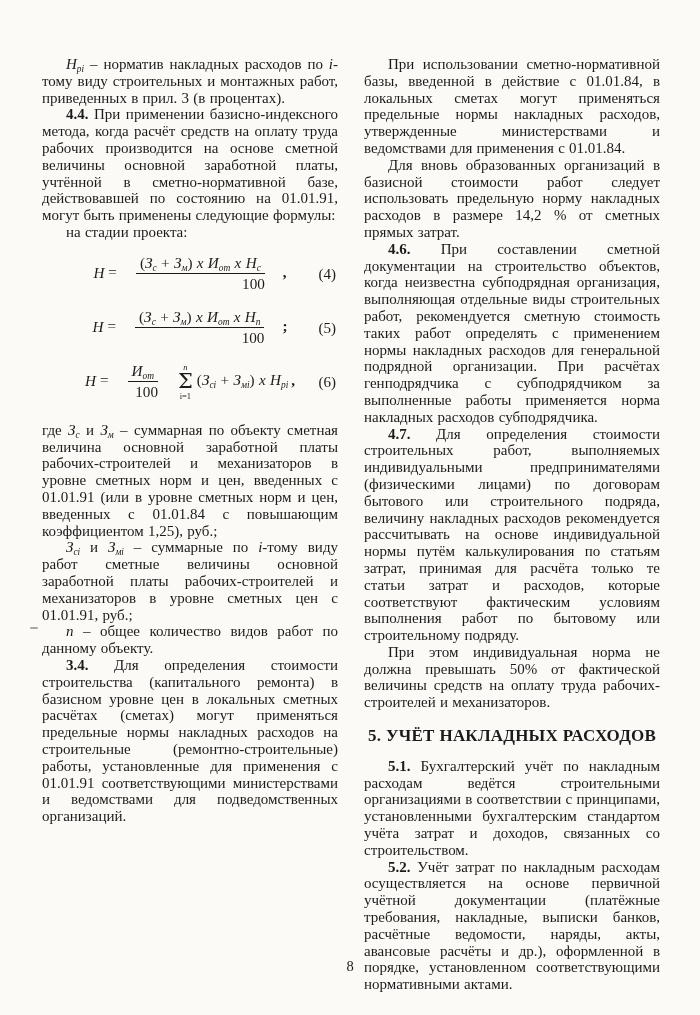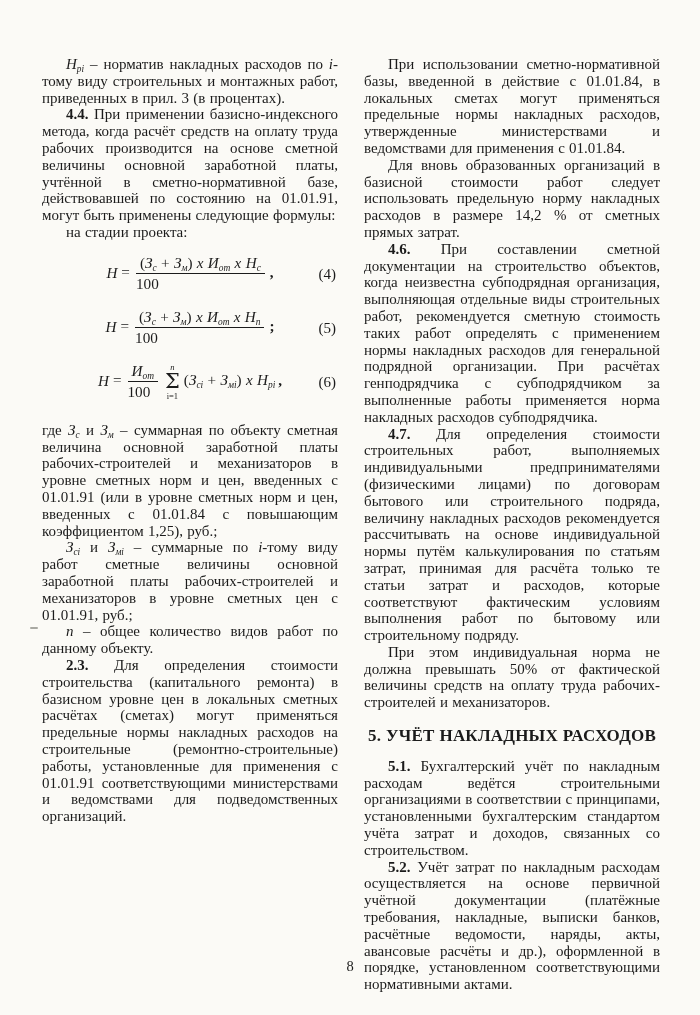--- a/index.html
+++ b/index.html
@@ -43,21 +43,21 @@
   .formula-row {
     position: relative;
     display: flex;
     align-items: center;
     justify-content: center;
     margin: 13px 0 14px;
     min-height: 40px;
   }
   .formula { font-size: 15.2px; line-height: 1.1; white-space: nowrap; }
   .feq { margin: 0 4px; }
-  .frac { display: inline-block; vertical-align: middle; text-align: left; margin: 0 2px; }
+  .frac { display: inline-block; vertical-align: middle; text-align: right; margin: 0 15px; }
   .fnum { display: block; padding: 0 4px 2px; border-bottom: 1.2px solid #1b1b1b; }
   .fden { display: block; padding-top: 2px; }
   .fpunct { margin-left: 3px; font-weight: bold; }
   .ftag { position: absolute; right: 2px; top: 50%; transform: translateY(-50%); font-size: 15px; }
   .sum { display: inline-flex; flex-direction: column; align-items: center; vertical-align: middle; line-height: 1; margin: 0 3px 0 5px; }
   .sum-top { font-size: 8.5px; font-style: italic; padding-bottom: 1px; }
   .sum-sigma { font-size: 21px; line-height: 0.85; font-family: "DejaVu Serif", serif; }
   .sum-bot { font-size: 8.5px; padding-top: 1px; }
   .ftail { margin-left: 1px; }
 
@@ -114,21 +114,21 @@
               <span class="sum-top">n</span>
               <span class="sum-sigma">Σ</span>
               <span class="sum-bot">i=1</span>
             </span><span class="ftail">(<i class="mvar">З<sub>сi</sub></i> + <i class="mvar">З<sub>мi</sub></i>) <i>х</i> <i class="mvar">Н<sub>рi</sub></i></span><span class="fpunct">,</span></span>
         <span class="ftag">(6)</span>
       </div>
 
       <p class="para noindent">где  <i class="mvar">З<sub>с</sub></i> и <i class="mvar">З<sub>м</sub></i> – суммарная по объекту сметная величина основной заработной платы рабочих-строителей и механизаторов в уровне сметных норм и цен, введенных с 01.01.91 (или в уровне сметных норм и цен, введенных с 01.01.84 с повышающим коэффициентом 1,25), руб.;</p>
       <p class="para"><i class="mvar">З<sub>сi</sub></i> и <i class="mvar">З<sub>мi</sub></i> – суммарные по <i>i</i>-тому виду работ сметные величины основной заработной платы рабочих-строителей и механизаторов в уровне сметных цен с 01.01.91, руб.;</p>
       <p class="para"><i>n</i> – общее количество видов работ по данному объекту.</p>
-      <p class="para"><b>2.3.</b> Для определения стоимости строительства (капитального ремонта) в базисном уровне цен в локальных сметных расчётах (сметах) могут применяться предельные нормы накладных расходов на строительные (ремонтно-строительные) работы, установленные для применения с 01.01.91 соответствующими министерствами и ведомствами для подведомственных организаций.</p>
+      <p class="para"><b>3.4.</b> Для определения стоимости строительства (капитального ремонта) в базисном уровне цен в локальных сметных расчётах (сметах) могут применяться предельные нормы накладных расходов на строительные (ремонтно-строительные) работы, установленные для применения с 01.01.91 соответствующими министерствами и ведомствами для подведомственных организаций.</p>
     </div>
 
     <div class="col">
       <p class="para">При использовании сметно-нормативной базы, введенной в действие с 01.01.84, в локальных сметах могут применяться предельные нормы накладных расходов, утвержденные министерствами и ведомствами для применения с 01.01.84.</p>
       <p class="para">Для вновь образованных организаций в базисной стоимости работ следует использовать предельную норму накладных расходов в размере 14,2 % от сметных прямых затрат.</p>
       <p class="para"><b>4.6.</b> При составлении сметной документации на строительство объектов, когда неизвестна субподрядная организация, выполняющая отдельные виды строительных работ, рекомендуется сметную стоимость таких работ определять с применением нормы накладных расходов для генеральной подрядной организации. При расчётах генподрядчика с субподрядчиком за выполненные работы применяется норма накладных расходов субподрядчика.</p>
       <p class="para"><b>4.7.</b> Для определения стоимости строительных работ, выполняемых индивидуальными предпринимателями (физическими лицами) по договорам бытового или строительного подряда, величину накладных расходов рекомендуется рассчитывать на основе индивидуальной нормы путём калькулирования по статьям затрат, принимая для расчёта только те статьи затрат и расходов, которые соответствуют фактическим условиям выполнения работ по бытовому или строительному подряду.</p>
       <p class="para">При этом индивидуальная норма не должна превышать 50% от фактической величины средств на оплату труда рабочих-строителей и механизаторов.</p>
       <h2 class="section-heading">5. УЧЁТ НАКЛАДНЫХ РАСХОДОВ</h2>
       <p class="para"><b>5.1.</b> Бухгалтерский учёт по накладным расходам ведётся строительными организациями в соответствии с принципами, установленными бухгалтерским стандартом учёта затрат и доходов, связанных со строительством.</p>

